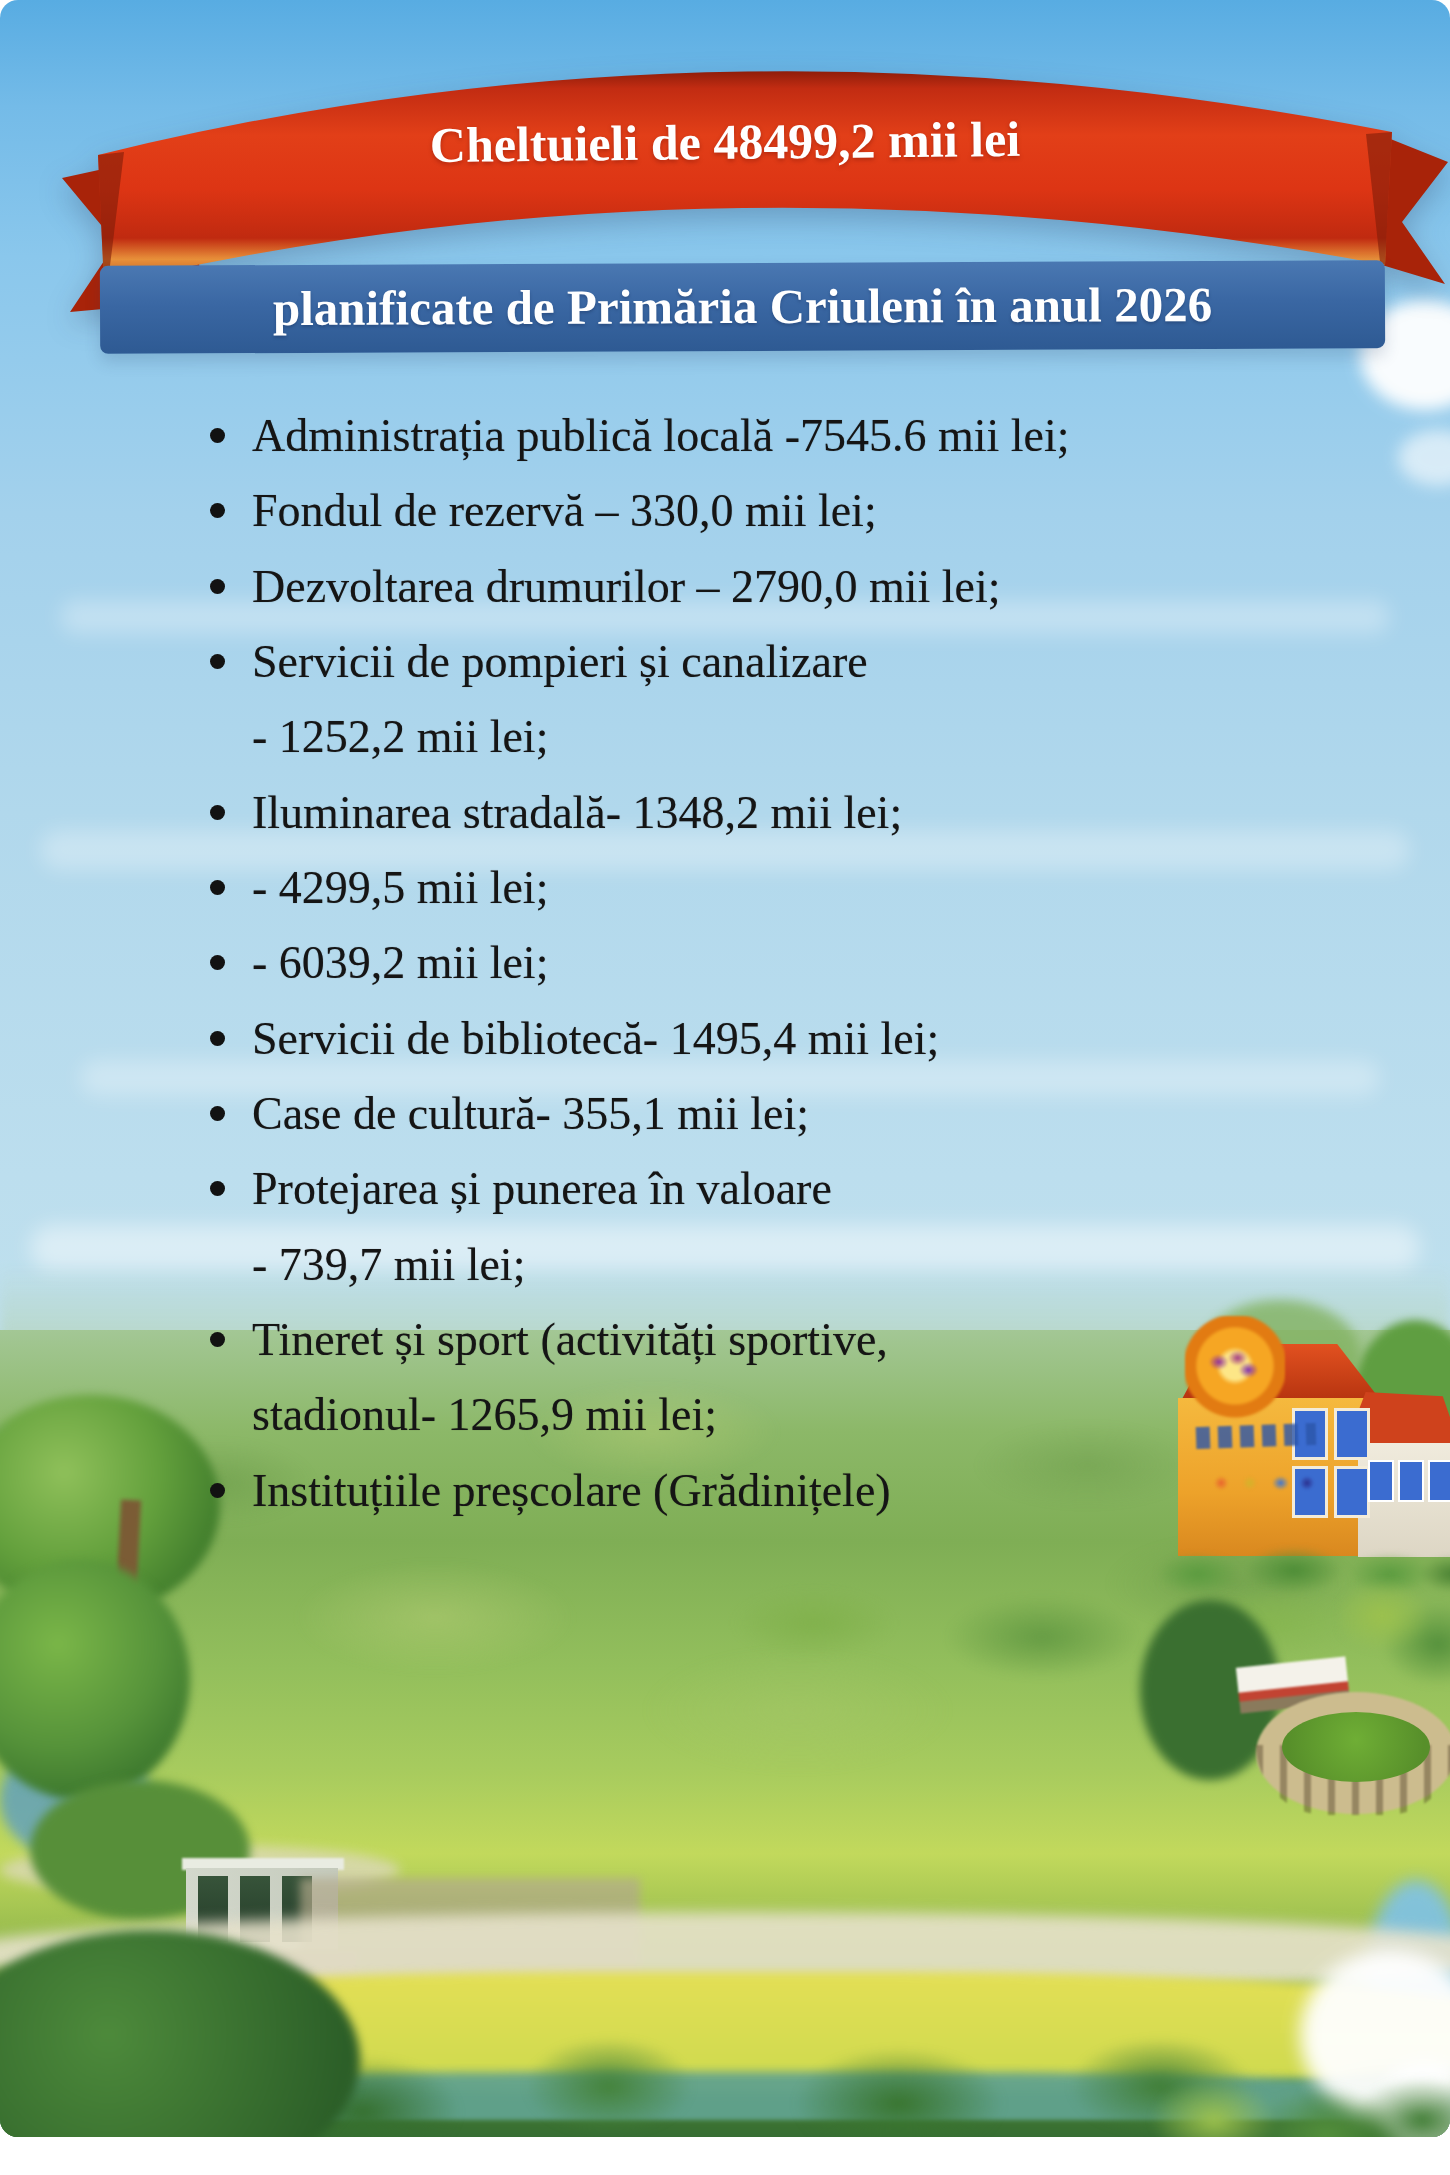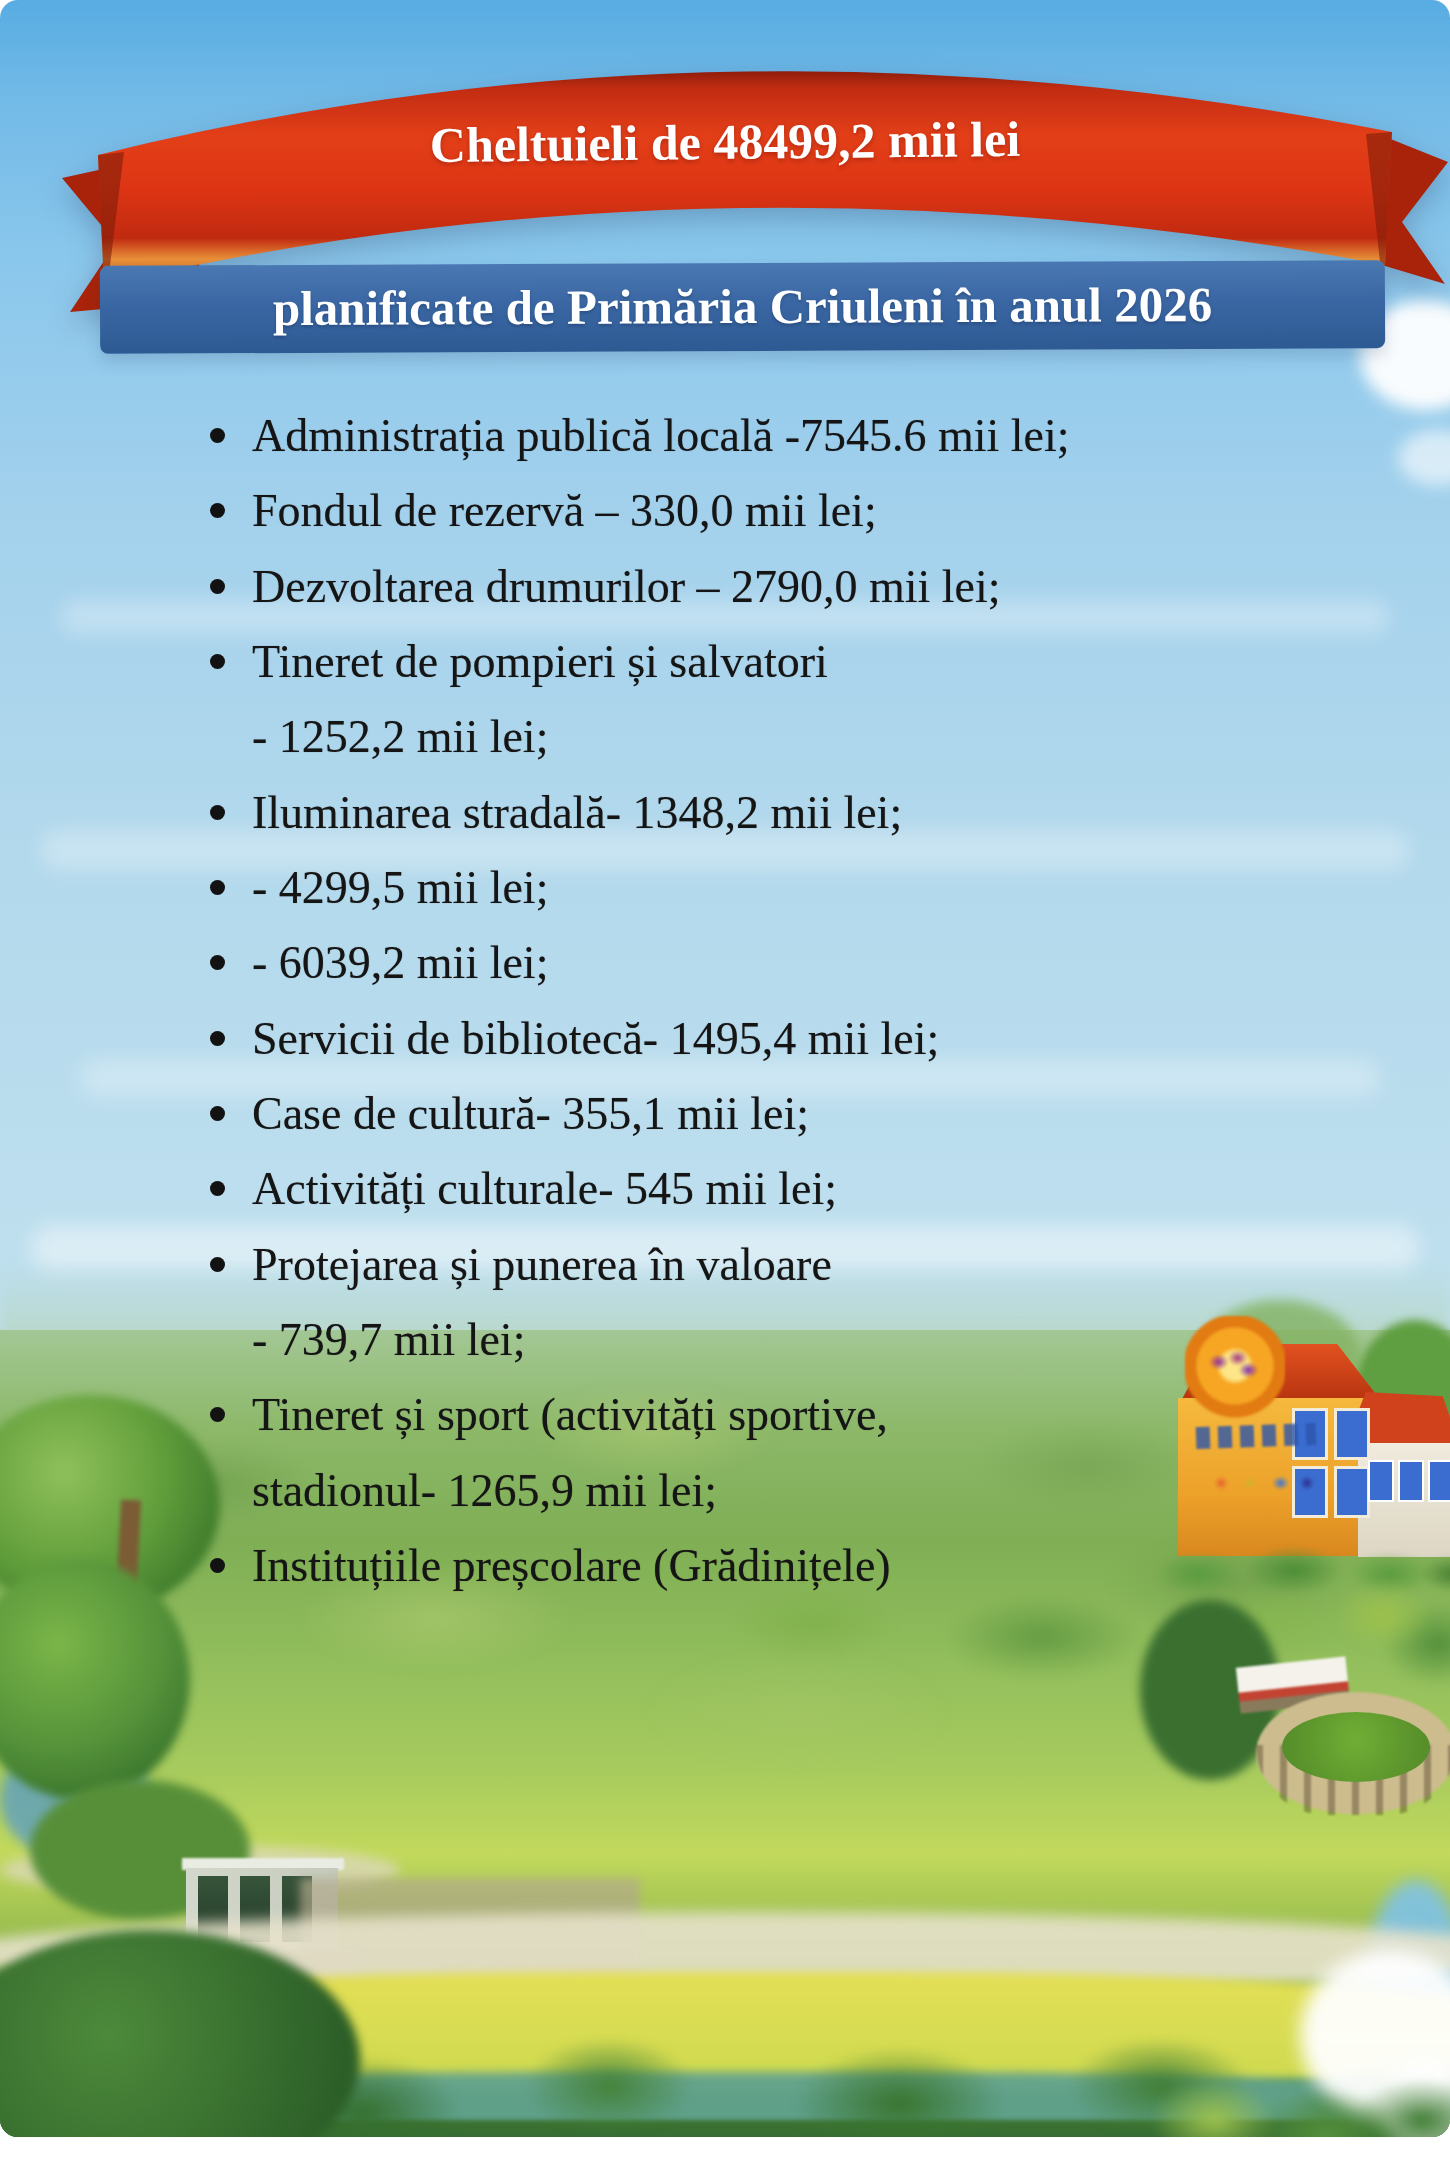--- a/index.html
+++ b/index.html
@@ -183,40 +183,37 @@
     <li>
         <div class="ln">Administrația publică locală -7545.6 mii lei;</div>
       </li>
     <li>
         <div class="ln">Fondul de rezervă – 330,0 mii lei;</div>
       </li>
     <li>
         <div class="ln">Dezvoltarea drumurilor – 2790,0 mii lei;</div>
       </li>
     <li>
-      <div class="ln">Tineret de pompieri și salvatori</div>
+      <div class="ln">Servicii de pompieri și canalizare</div>
       <div class="ln">- 1252,2 mii lei;</div>
     </li>
     <li>
         <div class="ln">Iluminarea stradală- 1348,2 mii lei;</div>
       </li>
     <li>
       <div class="ln">- 4299,5 mii lei;</div>
     </li>
     <li>
       <div class="ln">- 6039,2 mii lei;</div>
     </li>
     <li>
         <div class="ln">Servicii de bibliotecă- 1495,4 mii lei;</div>
       </li>
     <li>
         <div class="ln">Case de cultură- 355,1 mii lei;</div>
-      </li>
-    <li>
-        <div class="ln">Activități culturale- 545 mii lei;</div>
       </li>
     <li>
       <div class="ln">Protejarea și punerea în valoare</div>
       <div class="ln">- 739,7 mii lei;</div>
     </li>
     <li>
       <div class="ln">Tineret și sport (activități sportive,</div>
       <div class="ln">stadionul- 1265,9 mii lei;</div>
     </li>
     <li>

